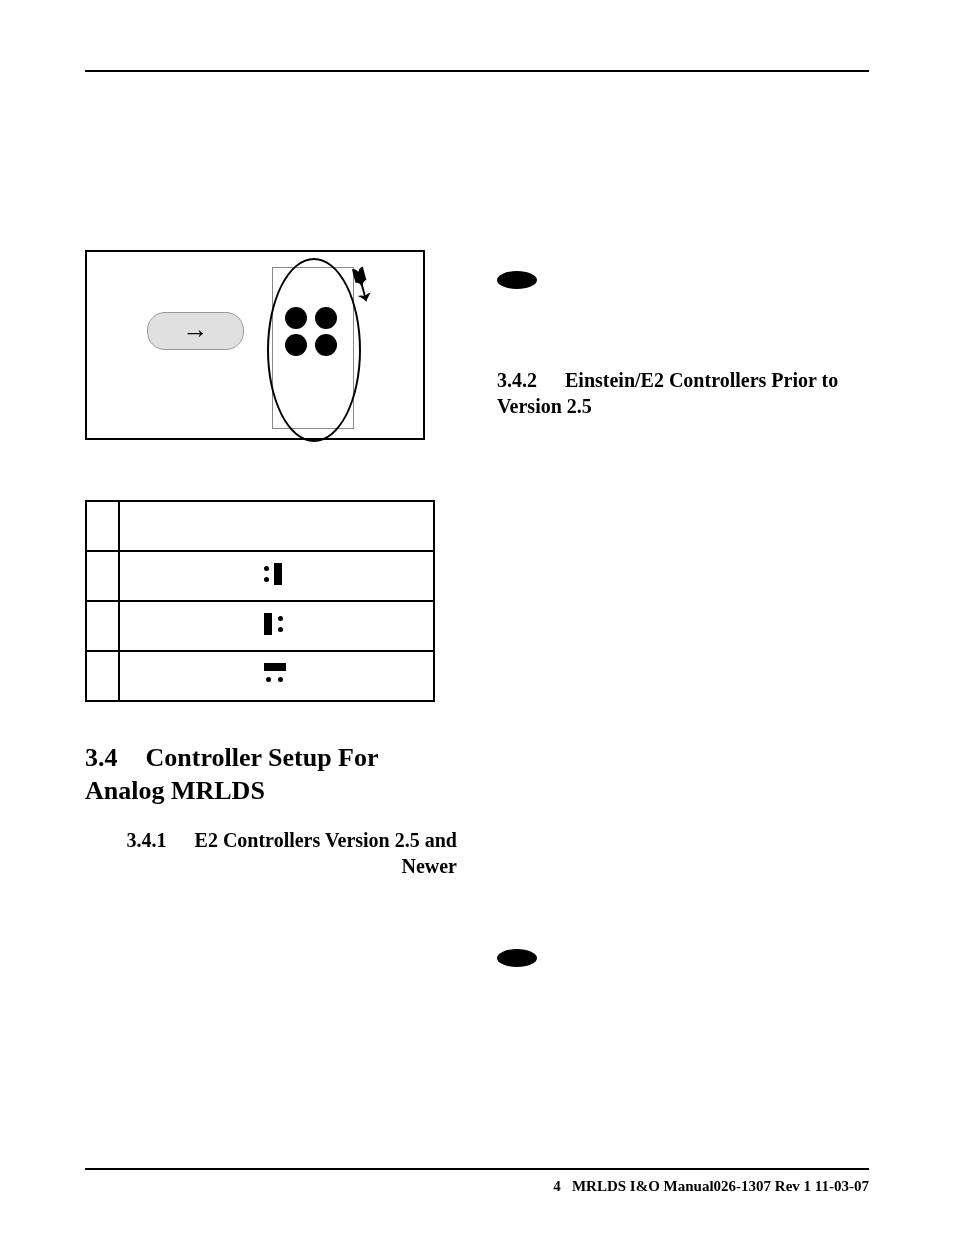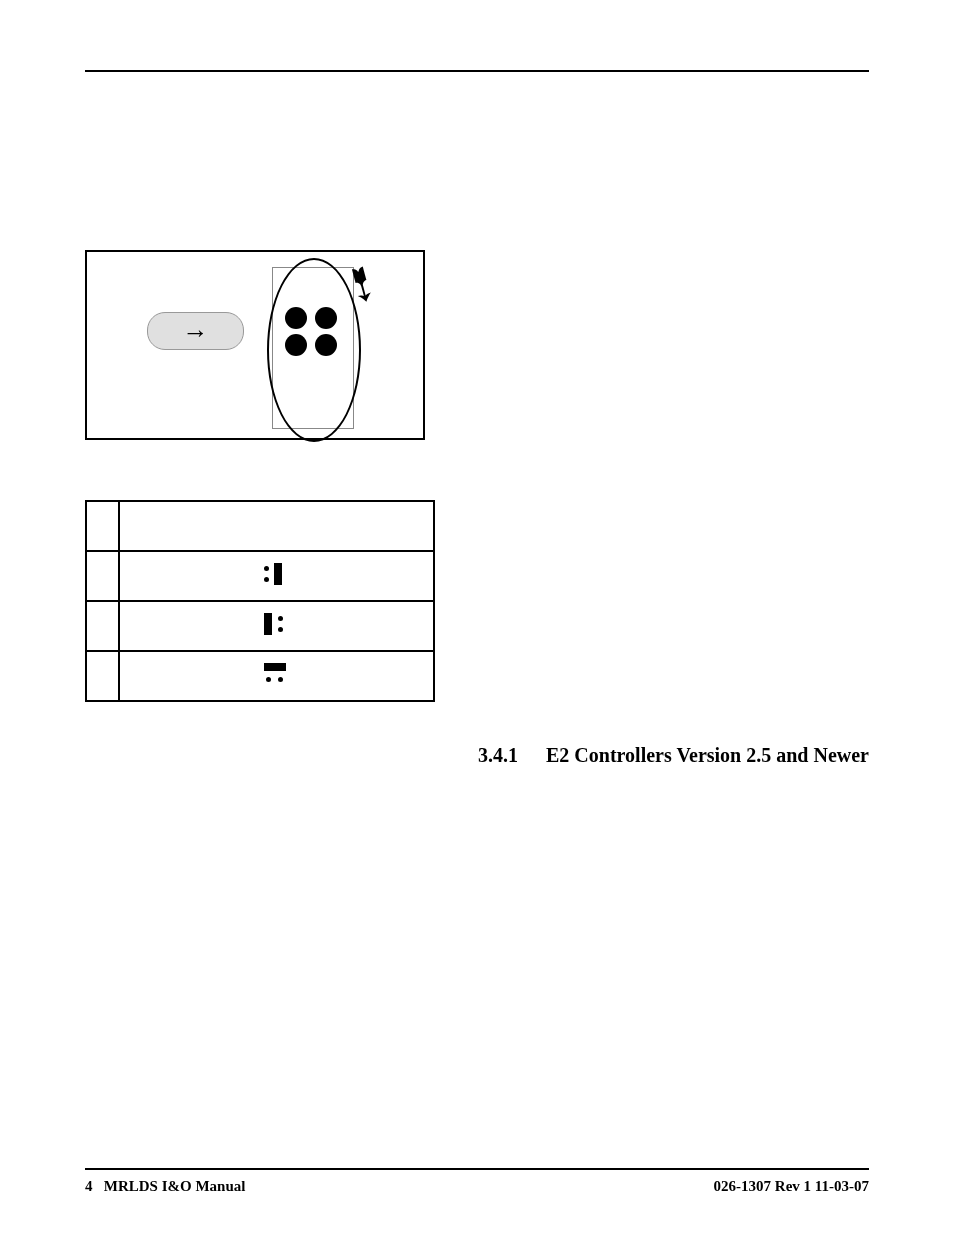--- a/index.html
+++ b/index.html
@@ -136,21 +136,21 @@
     vertical-align: middle;
   }
   .footer {
     position: absolute;
     bottom: 40px;
     left: 85px;
     right: 85px;
     border-top: 2px solid #000;
     padding-top: 8px;
     display: flex;
-    justify-content: space-between;
+    justify-content: flex-end;
     font-weight: bold;
     font-size: 15px;
   }
   .gap-top { margin-top: 170px; }
   .small-gap { margin-top: 20px; text-align: right; }
 </style>
 </head>
 <body>
 
 <div class="page">
@@ -202,25 +202,41 @@
             <span class="jicon">
               <span class="bar-h" style="top:0;left:4px;"></span>
               <span class="sdot" style="top:14px;left:6px;"></span>
               <span class="sdot" style="top:14px;left:18px;"></span>
             </span>
           </td>
         </tr>
       </tbody>
         </table>
 
+      <h2 class="section">
+        <span class="secnum">3.4</span><span>Controller Setup For Analog MRLDS</span>
+      </h2>
       <h3 class="subsection small-gap">
         <span class="secnum">3.4.1</span><span>E2 Controllers Version 2.5 and Newer</span>
       </h3>
     </div>
 
+    <div class="col">
+      <div class="gap-top">
+        <span class="bullet"></span>
+      </div>
+
+      <h3 class="subsection" style="margin-top:78px;">
+        <span class="secnum">3.4.2</span><span>Einstein/E2 Controllers Prior to Version 2.5</span>
+      </h3>
+
+      <div style="margin-top:528px;">
+        <span class="bullet"></span>
+      </div>
+    </div>
   </div>
 
   <div class="footer">
     <div>
       <span>4</span>&nbsp;&nbsp;&nbsp;<span>MRLDS I&amp;O Manual</span>
     </div>
     <div>026-1307 Rev 1 11-03-07</div>
   </div>
 </div>
 

